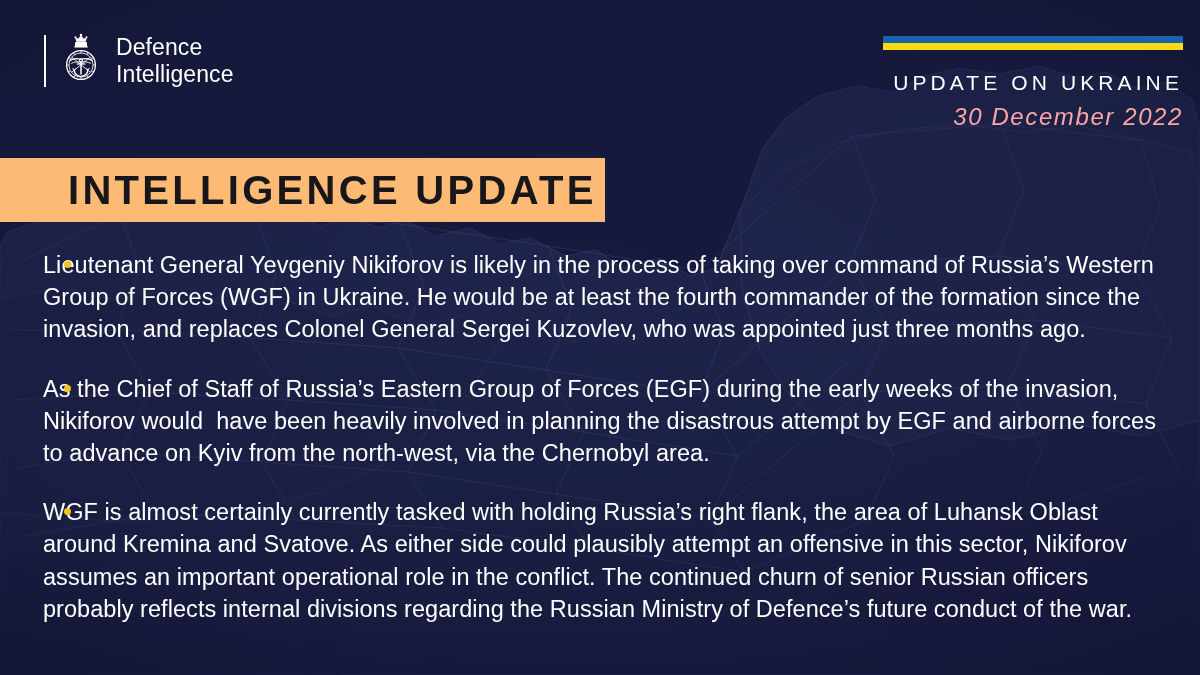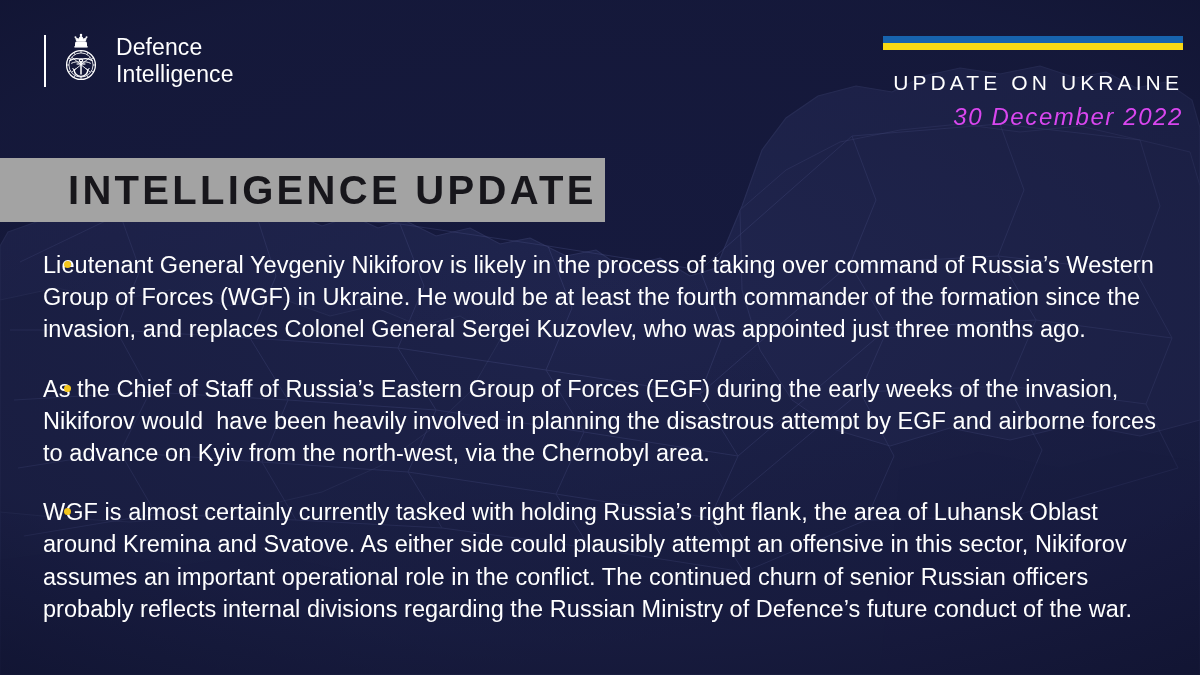--- a/index.html
+++ b/index.html
@@ -107,36 +107,36 @@
     color: #ffffff;
     font-size: 21px;
     letter-spacing: 4.1px;
     text-align: left;
     white-space: nowrap;
   }
   .header-date {
     position: absolute;
     right: 17px;
     top: 103px;
-    color: #d946ef;
+    color: #fca5a5;
     font-size: 24px;
     font-style: italic;
     letter-spacing: 1.6px;
     text-align: right;
     white-space: nowrap;
   }
 
   
   .banner {
     position: absolute;
     left: 0;
     top: 158px;
     width: 605px;
     height: 64px;
-    background: #a3a3a3;
+    background: #fdba74;
     display: flex;
     align-items: center;
   }
   .banner-text {
     color: #17161b;
     font-size: 40px;
     font-weight: bold;
     letter-spacing: 3.3px;
     margin-left: 68px;
     white-space: nowrap;

